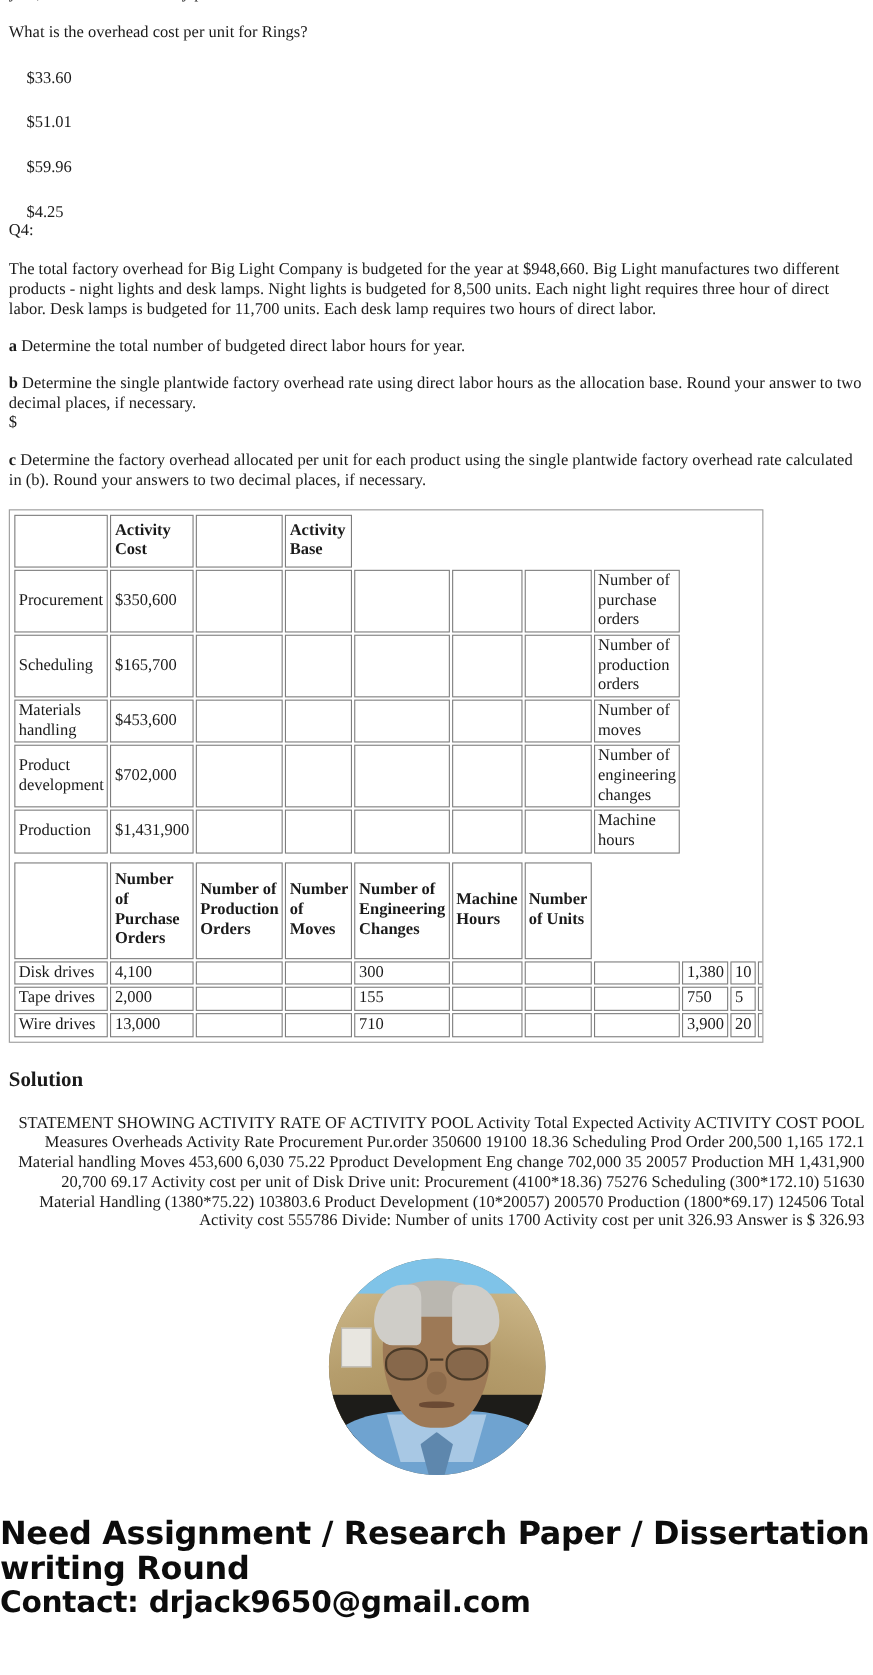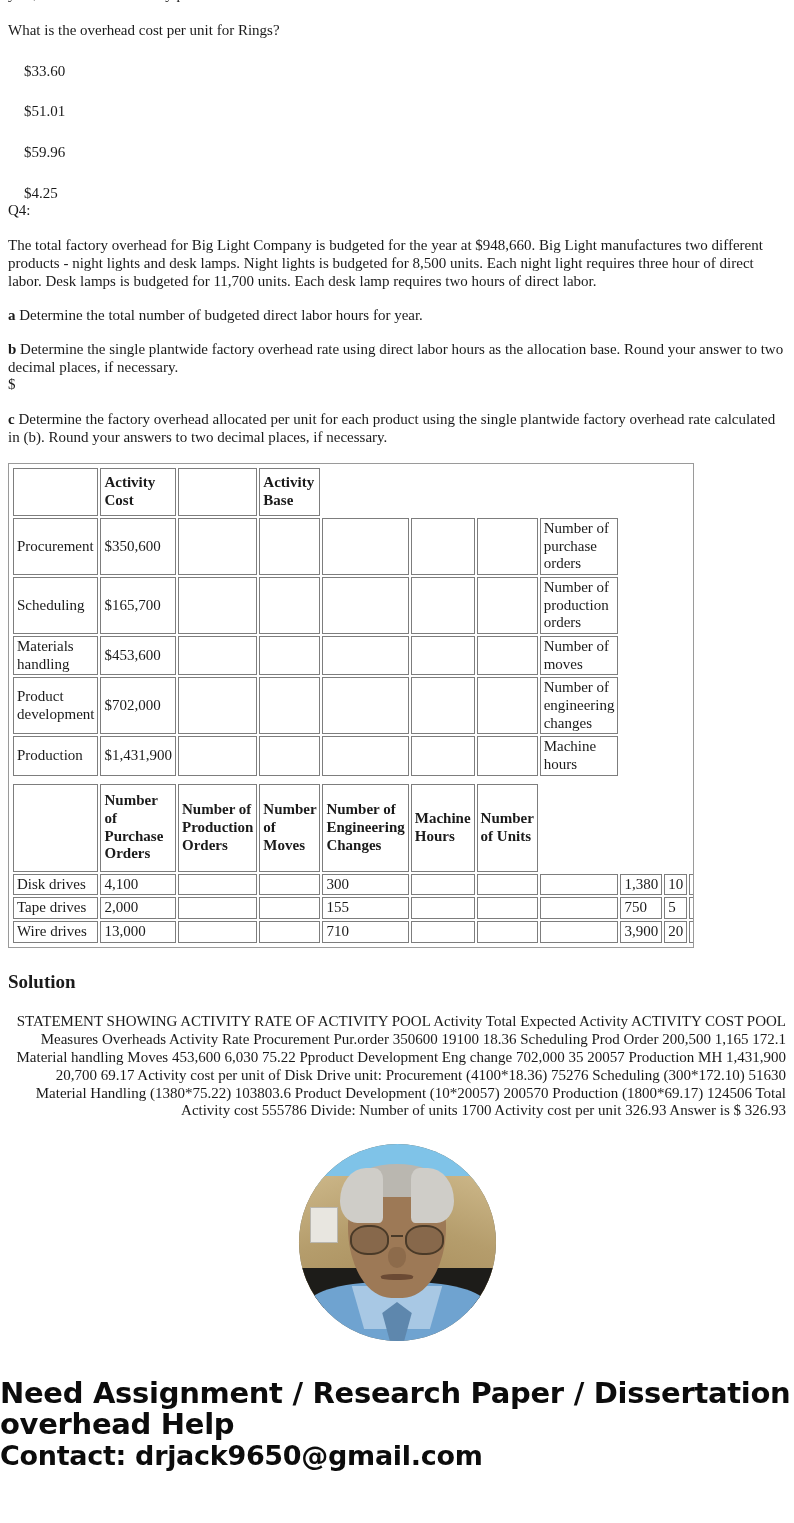--- a/index.html
+++ b/index.html
@@ -416,17 +416,17 @@
       <div class="av-glassL"></div>
       <div class="av-glassR"></div>
       <div class="av-bridge"></div>
       <div class="av-nose"></div>
       <div class="av-mouth"></div>
     </div>
   </div>
 
   <div class="footer">
     <span class="l1">Need Assignment / Research Paper / Dissertation</span>
-    <span class="l2">overhead Help</span>
+    <span class="l2">writing Round</span>
     <span class="l3">Contact: drjack9650@gmail.com</span>
   </div>
 
 </div>
 
 </body></html>

